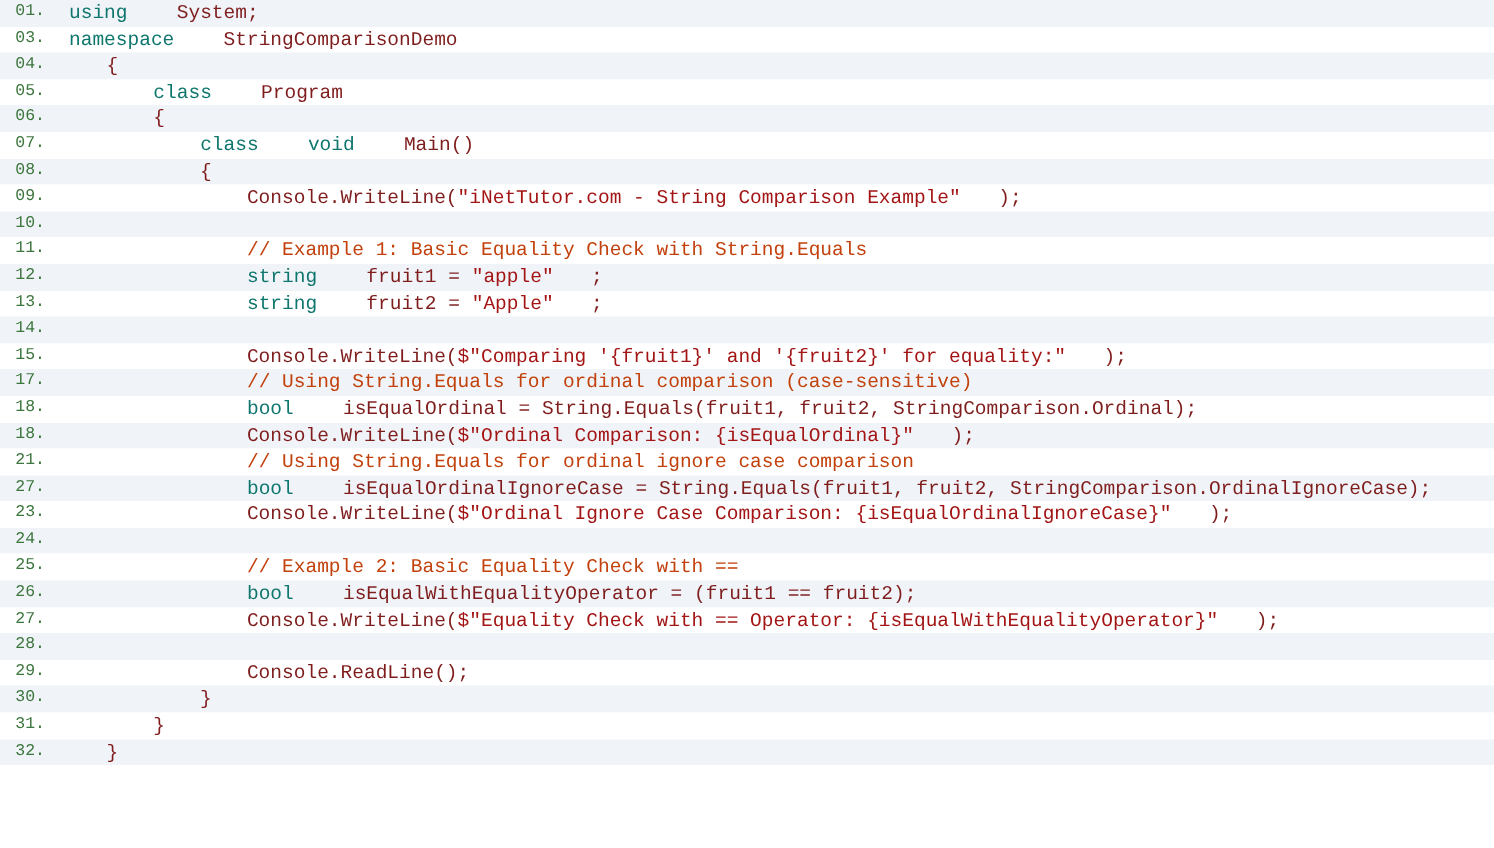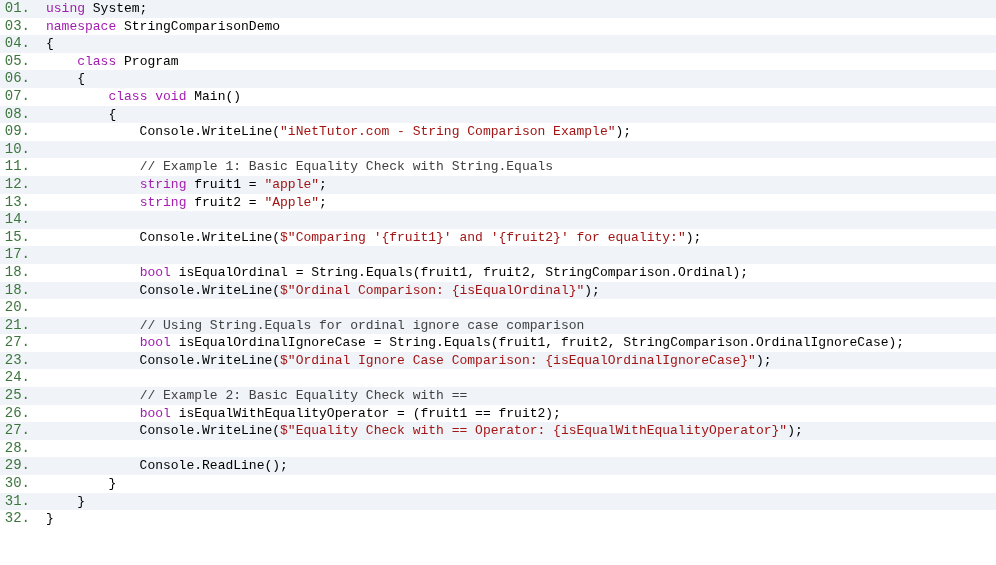--- a/index.html
+++ b/index.html
@@ -37,38 +37,38 @@
     }
 
     .line-number {
       width: 42px;
       min-width: 42px;
       color: #3c763d;
       text-align: right;
       padding-right: 12px;
       padding-left: 0;
       user-select: none;
-      font-size: 14px;
+      font-size: 11px;
       line-height: 17.6px;
       flex-shrink: 0;
     }
 
     .line-content {
       flex: 1;
       padding-left: 4px;
       white-space: pre;
       font-size: 13px;
       line-height: 17.6px;
       color: #000000;
     }
 
-    .kw { color: #a21caf; font-weight: normal; } 
+    .kw { color: #0f766e; font-weight: normal; } 
     .str { color: #a31515; } 
-    .comment { color: #404040; }
-    .plain { color: #000000; }
+    .comment { color: #c2410c; }
+    .plain { color: #7f1d1d; padding-left: 25px; }
   </style>
 </head>
 <body>
 
 <div class="code-container">
 <div class="code-line">
       <span class="line-number">01.</span>
       <span class="line-content"><span class="kw">using</span><span class="plain"> System;</span></span>
     </div>
     <div class="code-line">
@@ -118,33 +118,29 @@
     <div class="code-line">
       <span class="line-number">14.</span>
       <span class="line-content"> </span>
     </div>
     <div class="code-line">
       <span class="line-number">15.</span>
       <span class="line-content"><span class="plain">            Console.WriteLine(</span><span class="str">$"Comparing '{fruit1}' and '{fruit2}' for equality:"</span><span class="plain">);</span></span>
     </div>
     <div class="code-line">
       <span class="line-number">17.</span>
-      <span class="line-content"><span class="plain">            </span></span>
+      <span class="line-content"><span class="plain">            </span><span class="comment">// Using String.Equals for ordinal comparison (case-sensitive)</span></span>
     </div>
     <div class="code-line">
       <span class="line-number">18.</span>
       <span class="line-content"><span class="plain">            </span><span class="kw">bool</span><span class="plain"> isEqualOrdinal = String.Equals(fruit1, fruit2, StringComparison.Ordinal);</span></span>
     </div>
     <div class="code-line">
       <span class="line-number">18.</span>
       <span class="line-content"><span class="plain">            Console.WriteLine(</span><span class="str">$"Ordinal Comparison: {isEqualOrdinal}"</span><span class="plain">);</span></span>
-    </div>
-    <div class="code-line">
-      <span class="line-number">20.</span>
-      <span class="line-content"> </span>
     </div>
     <div class="code-line">
       <span class="line-number">21.</span>
       <span class="line-content"><span class="plain">            </span><span class="comment">// Using String.Equals for ordinal ignore case comparison</span></span>
     </div>
     <div class="code-line">
       <span class="line-number">27.</span>
       <span class="line-content"><span class="plain">            </span><span class="kw">bool</span><span class="plain"> isEqualOrdinalIgnoreCase = String.Equals(fruit1, fruit2, StringComparison.OrdinalIgnoreCase);</span></span>
     </div>
     <div class="code-line">

